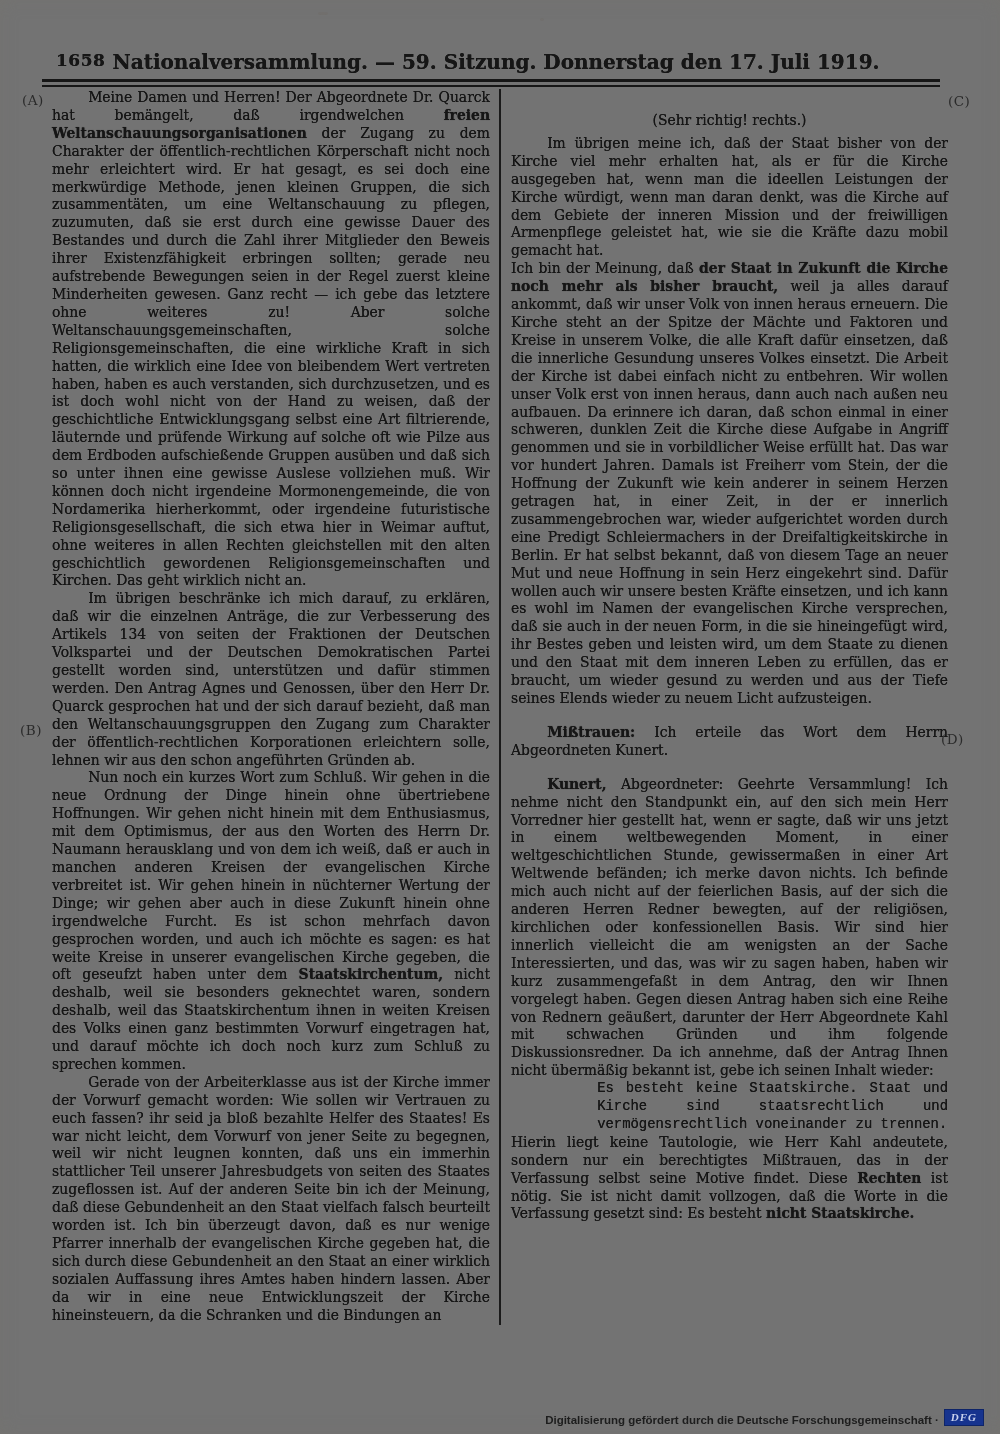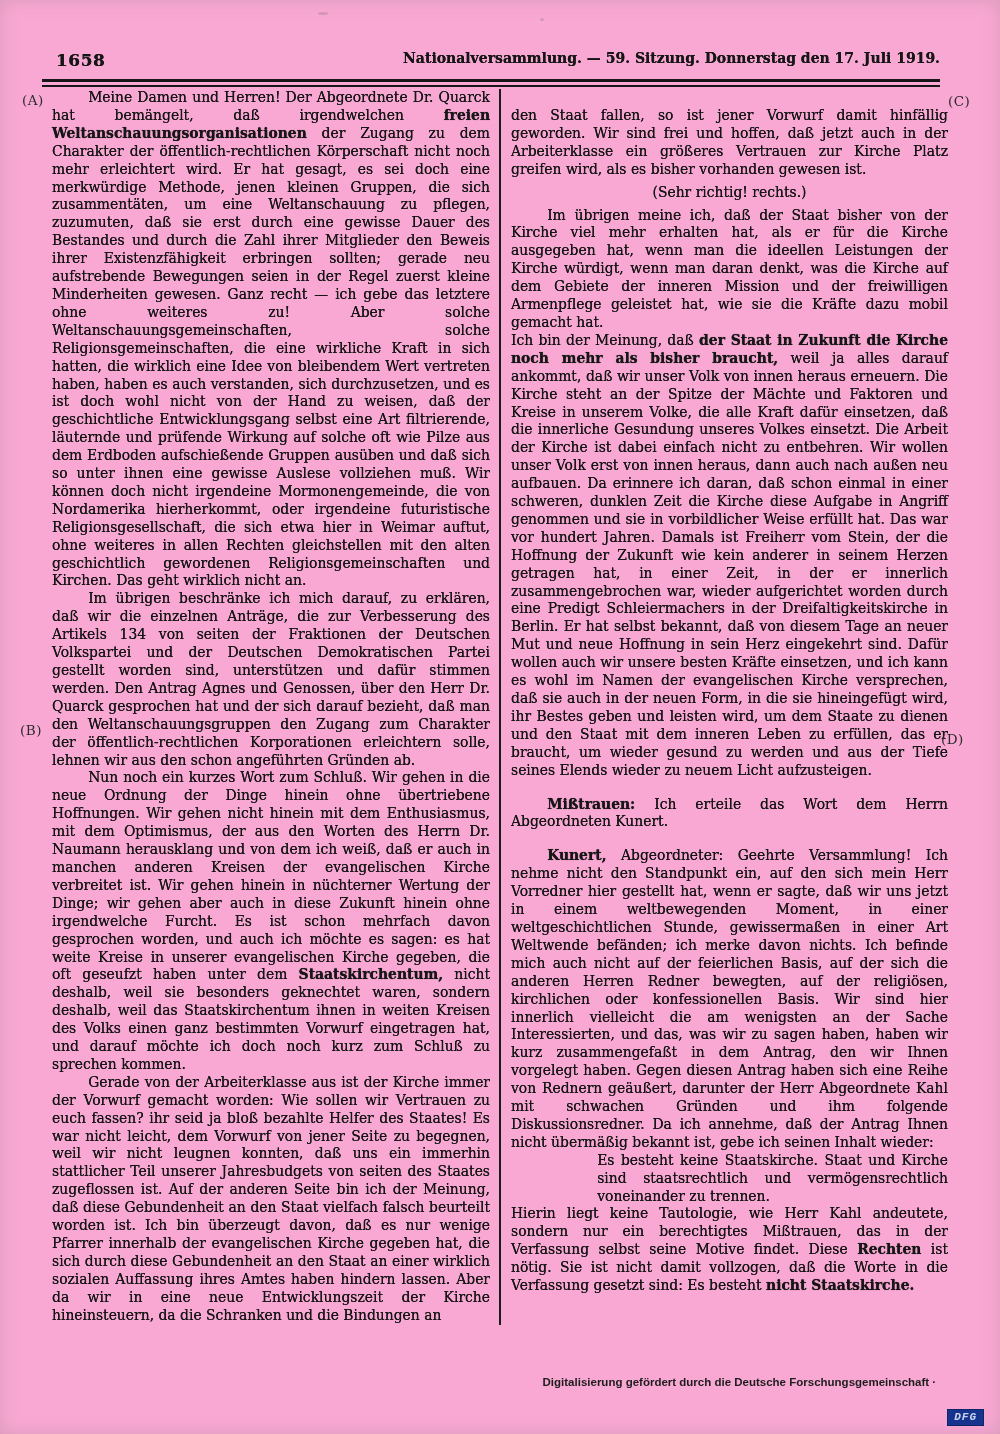--- a/index.html
+++ b/index.html
@@ -1,75 +1,75 @@
 <!DOCTYPE html>
 <html><head>
 <meta charset="utf-8">
 <style>
   html,body{margin:0;padding:0;background:#e9e8e4;}
   .page{
     position:relative;
     width:1000px;height:1434px;
     margin:0 auto;
-    background:#f9a8d4;
+    background:#737373;
     color:#161616;
     font-family:"DejaVu Serif", serif;
     overflow:hidden;
     box-shadow:inset 0 0 18px rgba(120,115,105,.25);
   }
   
   .header{position:relative;height:26px;margin:50px 60px 0 52px;}
   .pagenum{
     position:absolute;left:4px;top:0;
     font-size:17px;font-weight:bold;letter-spacing:.5px;
     text-shadow:0 0 .5px currentColor;
   }
   .htitle{
-    text-align:right;font-size:14px;font-weight:bold;
+    text-align:center;font-size:20px;font-weight:bold;
     text-shadow:0 0 .5px currentColor;white-space:nowrap;
   }
   .double-rule{
     margin:3px 60px 0 42px;height:3px;
     border-top:3px solid #161616;border-bottom:2px solid #161616;
   }
   
   .cols{display:flex;margin:2px 40px 0 52px;align-items:stretch;}
   .col{width:438px;
     font-size:13.9px;line-height:17.9px;
     text-shadow:0 0 .45px currentColor;
   }
   .col-left{padding-right:9px;}
   .col-right{padding-left:10px;padding-top:18px;width:437px;}
   .vdivider{width:2px;background:#1a1a1a;}
   .blk{margin:0;text-align:justify;hyphens:auto;}
   .blk.indent{text-indent:2.6em;}
   .blk.speaker-note{text-align:left;text-indent:0;font-size:13.5px;}
   .blk.stage{text-align:center;text-indent:0;margin:5px 0 5px 0;}
-  .blk.quote{margin-left:6.2em;text-indent:0;}
+  .blk.quote{margin-left:6.2em;text-indent:0;font-family:Liberation Mono, monospace;}
   .blk.spaced{margin-top:16px;}
   .b{font-weight:bold;text-shadow:0 0 .7px currentColor;}
   
   .mark{
     position:absolute;font-size:13.5px;color:#2a2a2a;
     font-family:"DejaVu Serif", serif;letter-spacing:.5px;
   }
   #markA{left:22px;top:92px;}
   #markB{left:20px;top:722px;}
   #markC{left:948px;top:93px;}
   #markD{left:941px;top:731px;}
   
   .footer{
     position:absolute;right:16px;bottom:8px;
-    display:flex;align-items:flex-start;gap:11px;
+    display:flex;align-items:flex-end;gap:5px;
     font-family:"Liberation Sans", sans-serif;
     font-size:11.5px;font-weight:bold;color:#1d1d1d;
   }
   .dfg-logo{
     display:inline-block;background:#16338e;color:#c9d2ee;
-    font-family:Liberation Mono, monospace;
+    font-family:Liberation Serif, serif;
     font-size:11px;font-weight:bold;font-style:italic;
     padding:1px 6px 2px 6px;letter-spacing:1px;
     border:1px solid #0e2468;
     margin-top:33px;
   }
   
   .smudge{position:absolute;background:rgba(110,105,95,.25);border-radius:50%;}
   .s1{left:318px;top:12px;width:10px;height:3px;}
   .s2{left:540px;top:18px;width:4px;height:3px;}
 </style>
@@ -95,21 +95,20 @@
 
   <div class="cols">
     <div class="col col-left">
         <div class="blk para indent"><span>Meine Damen und Herren!  Der Abgeordnete Dr. Quarck hat bemängelt, daß irgendwelchen </span><span class="b">freien Weltanschauungsorganisationen</span><span> der Zugang zu dem Charakter der öffentlich-rechtlichen Körperschaft nicht noch mehr erleichtert wird.  Er hat gesagt, es sei doch eine merkwürdige Methode, jenen kleinen Gruppen, die sich zusammentäten, um eine Weltanschauung zu pflegen, zuzumuten, daß sie erst durch eine gewisse Dauer des Bestandes und durch die Zahl ihrer Mitglieder den Beweis ihrer Existenzfähigkeit erbringen sollten; gerade neu aufstrebende Bewegungen seien in der Regel zuerst kleine Minderheiten gewesen.  Ganz recht — ich gebe das letztere ohne weiteres zu!  Aber solche Weltanschauungsgemeinschaften, solche Religionsgemeinschaften, die eine wirkliche Kraft in sich hatten, die wirklich eine Idee von bleibendem Wert vertreten haben, haben es auch verstanden, sich durchzusetzen, und es ist doch wohl nicht von der Hand zu weisen, daß der geschichtliche Entwicklungsgang selbst eine Art filtrierende, läuternde und prüfende Wirkung auf solche oft wie Pilze aus dem Erdboden aufschießende Gruppen ausüben und daß sich so unter ihnen eine gewisse Auslese vollziehen muß.  Wir können doch nicht irgendeine Mormonengemeinde, die von Nordamerika hierherkommt, oder irgendeine futuristische Religionsgesellschaft, die sich etwa hier in Weimar auftut, ohne weiteres in allen Rechten gleichstellen mit den alten geschichtlich gewordenen Religionsgemeinschaften und Kirchen. Das geht wirklich nicht an.</span></div>
         <div class="blk para indent"><span>Im übrigen beschränke ich mich darauf, zu erklären, daß wir die einzelnen Anträge, die zur Verbesserung des Artikels 134 von seiten der Fraktionen der Deutschen Volkspartei und der Deutschen Demokratischen Partei gestellt worden sind, unterstützen und dafür stimmen werden. Den Antrag Agnes und Genossen, über den Herr Dr. Quarck gesprochen hat und der sich darauf bezieht, daß man den Weltanschauungsgruppen den Zugang zum Charakter der öffentlich-rechtlichen Korporationen erleichtern solle, lehnen wir aus den schon angeführten Gründen ab.</span></div>
         <div class="blk para indent"><span>Nun noch ein kurzes Wort zum Schluß.  Wir gehen in die neue Ordnung der Dinge hinein ohne übertriebene Hoffnungen.  Wir gehen nicht hinein mit dem Enthusiasmus, mit dem Optimismus, der aus den Worten des Herrn Dr. Naumann herausklang und von dem ich weiß, daß er auch in manchen anderen Kreisen der evangelischen Kirche verbreitet ist.  Wir gehen hinein in nüchterner Wertung der Dinge; wir gehen aber auch in diese Zukunft hinein ohne irgendwelche Furcht.  Es ist schon mehrfach davon gesprochen worden, und auch ich möchte es sagen: es hat weite Kreise in unserer evangelischen Kirche gegeben, die oft geseufzt haben unter dem </span><span class="b">Staatskirchentum,</span><span> nicht deshalb, weil sie besonders geknechtet waren, sondern deshalb, weil das Staatskirchentum ihnen in weiten Kreisen des Volks einen ganz bestimmten Vorwurf eingetragen hat, und darauf möchte ich doch noch kurz zum Schluß zu sprechen kommen.</span></div>
         <div class="blk para indent"><span>Gerade von der Arbeiterklasse aus ist der Kirche immer der Vorwurf gemacht worden: Wie sollen wir Vertrauen zu euch fassen? ihr seid ja bloß bezahlte Helfer des Staates!  Es war nicht leicht, dem Vorwurf von jener Seite zu begegnen, weil wir nicht leugnen konnten, daß uns ein immerhin stattlicher Teil unserer Jahresbudgets von seiten des Staates zugeflossen ist.  Auf der anderen Seite bin ich der Meinung, daß diese Gebundenheit an den Staat vielfach falsch beurteilt worden ist. Ich bin überzeugt davon, daß es nur wenige Pfarrer innerhalb der evangelischen Kirche gegeben hat, die sich durch diese Gebundenheit an den Staat an einer wirklich sozialen Auffassung ihres Amtes haben hindern lassen. Aber da wir in eine neue Entwicklungszeit der Kirche hineinsteuern, da die Schranken und die Bindungen an</span></div>
       </div>
     <div class="vdivider"></div>
     <div class="col col-right">
-        <div class="blk para"><span>den Staat fallen, so ist jener Vorwurf damit hinfällig geworden.  Wir sind frei und hoffen, daß jetzt auch in der Arbeiterklasse ein größeres Vertrauen zur Kirche Platz greifen wird, als es bisher vorhanden gewesen ist.</span></div>
         <div class="blk stage"><span>(Sehr richtig! rechts.)</span></div>
         <div class="blk para indent"><span>Im übrigen meine ich, daß der Staat bisher von der Kirche viel mehr erhalten hat, als er für die Kirche ausgegeben hat, wenn man die ideellen Leistungen der Kirche würdigt, wenn man daran denkt, was die Kirche auf dem Gebiete der inneren Mission und der freiwilligen Armenpflege geleistet hat, wie sie die Kräfte dazu mobil gemacht hat.</span></div>
         <div class="blk para"><span>Ich bin der Meinung, daß </span><span class="b">der Staat in Zukunft die Kirche noch mehr als bisher braucht,</span><span> weil ja alles darauf ankommt, daß wir unser Volk von innen heraus erneuern. Die Kirche steht an der Spitze der Mächte und Faktoren und Kreise in unserem Volke, die alle Kraft dafür einsetzen, daß die innerliche Gesundung unseres Volkes einsetzt.  Die Arbeit der Kirche ist dabei einfach nicht zu entbehren.  Wir wollen unser Volk erst von innen heraus, dann auch nach außen neu aufbauen.  Da erinnere ich daran, daß schon einmal in einer schweren, dunklen Zeit die Kirche diese Aufgabe in Angriff genommen und sie in vorbildlicher Weise erfüllt hat.  Das war vor hundert Jahren.  Damals ist Freiherr vom Stein, der die Hoffnung der Zukunft wie kein anderer in seinem Herzen getragen hat, in einer Zeit, in der er innerlich zusammengebrochen war, wieder aufgerichtet worden durch eine Predigt Schleiermachers in der Dreifaltigkeitskirche in Berlin.  Er hat selbst bekannt, daß von diesem Tage an neuer Mut und neue Hoffnung in sein Herz eingekehrt sind. Dafür wollen auch wir unsere besten Kräfte einsetzen, und ich kann es wohl im Namen der evangelischen Kirche versprechen, daß sie auch in der neuen Form, in die sie hineingefügt wird, ihr Bestes geben und leisten wird, um dem Staate zu dienen und den Staat mit dem inneren Leben zu erfüllen, das er braucht, um wieder gesund zu werden und aus der Tiefe seines Elends wieder zu neuem Licht aufzusteigen.</span></div>
         <div class="blk para spaced indent"><span class="b">Mißtrauen:</span><span>  Ich erteile das Wort dem Herrn Abgeordneten Kunert.</span></div>
         <div class="blk para spaced indent"><span class="b">Kunert,</span><span> Abgeordneter: Geehrte Versammlung! Ich nehme nicht den Standpunkt ein, auf den sich mein Herr Vorredner hier gestellt hat, wenn er sagte, daß wir uns jetzt in einem weltbewegenden Moment, in einer weltgeschichtlichen Stunde, gewissermaßen in einer Art Weltwende befänden; ich merke davon nichts.  Ich befinde mich auch nicht auf der feierlichen Basis, auf der sich die anderen Herren Redner bewegten, auf der religiösen, kirchlichen oder konfessionellen Basis.  Wir sind hier innerlich vielleicht die am wenigsten an der Sache Interessierten, und das, was wir zu sagen haben, haben wir kurz zusammengefaßt in dem Antrag, den wir Ihnen vorgelegt haben.  Gegen diesen Antrag haben sich eine Reihe von Rednern geäußert, darunter der Herr Abgeordnete Kahl mit schwachen Gründen und ihm folgende Diskussionsredner.  Da ich annehme, daß der Antrag Ihnen nicht übermäßig bekannt ist, gebe ich seinen Inhalt wieder:</span></div>
         <div class="blk quote"><span>Es besteht keine Staatskirche.  Staat und Kirche sind staatsrechtlich und vermögensrechtlich voneinander zu trennen.</span></div>
         <div class="blk para"><span>Hierin liegt keine Tautologie, wie Herr Kahl andeutete, sondern nur ein berechtigtes Mißtrauen, das in der Verfassung selbst seine Motive findet.  Diese </span><span class="b">Rechten</span><span> ist nötig.  Sie ist nicht damit vollzogen, daß die Worte in die Verfassung gesetzt sind: Es besteht </span><span class="b">nicht Staatskirche.</span></div>
       </div>
   </div>
 

